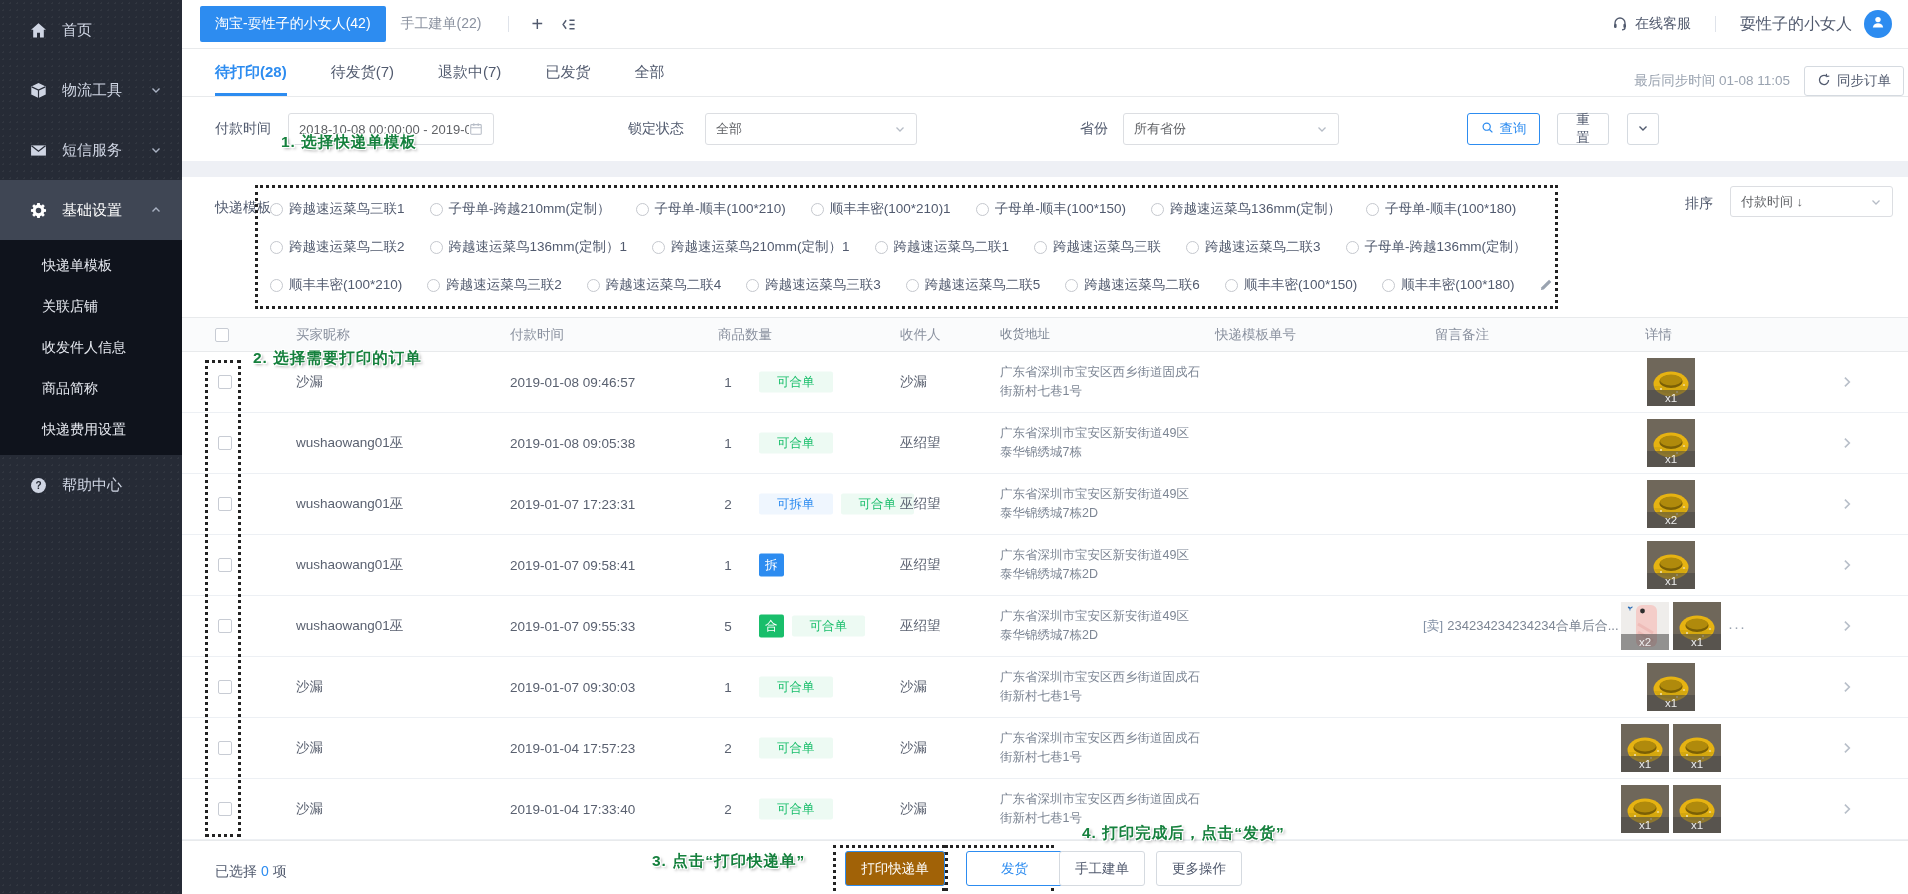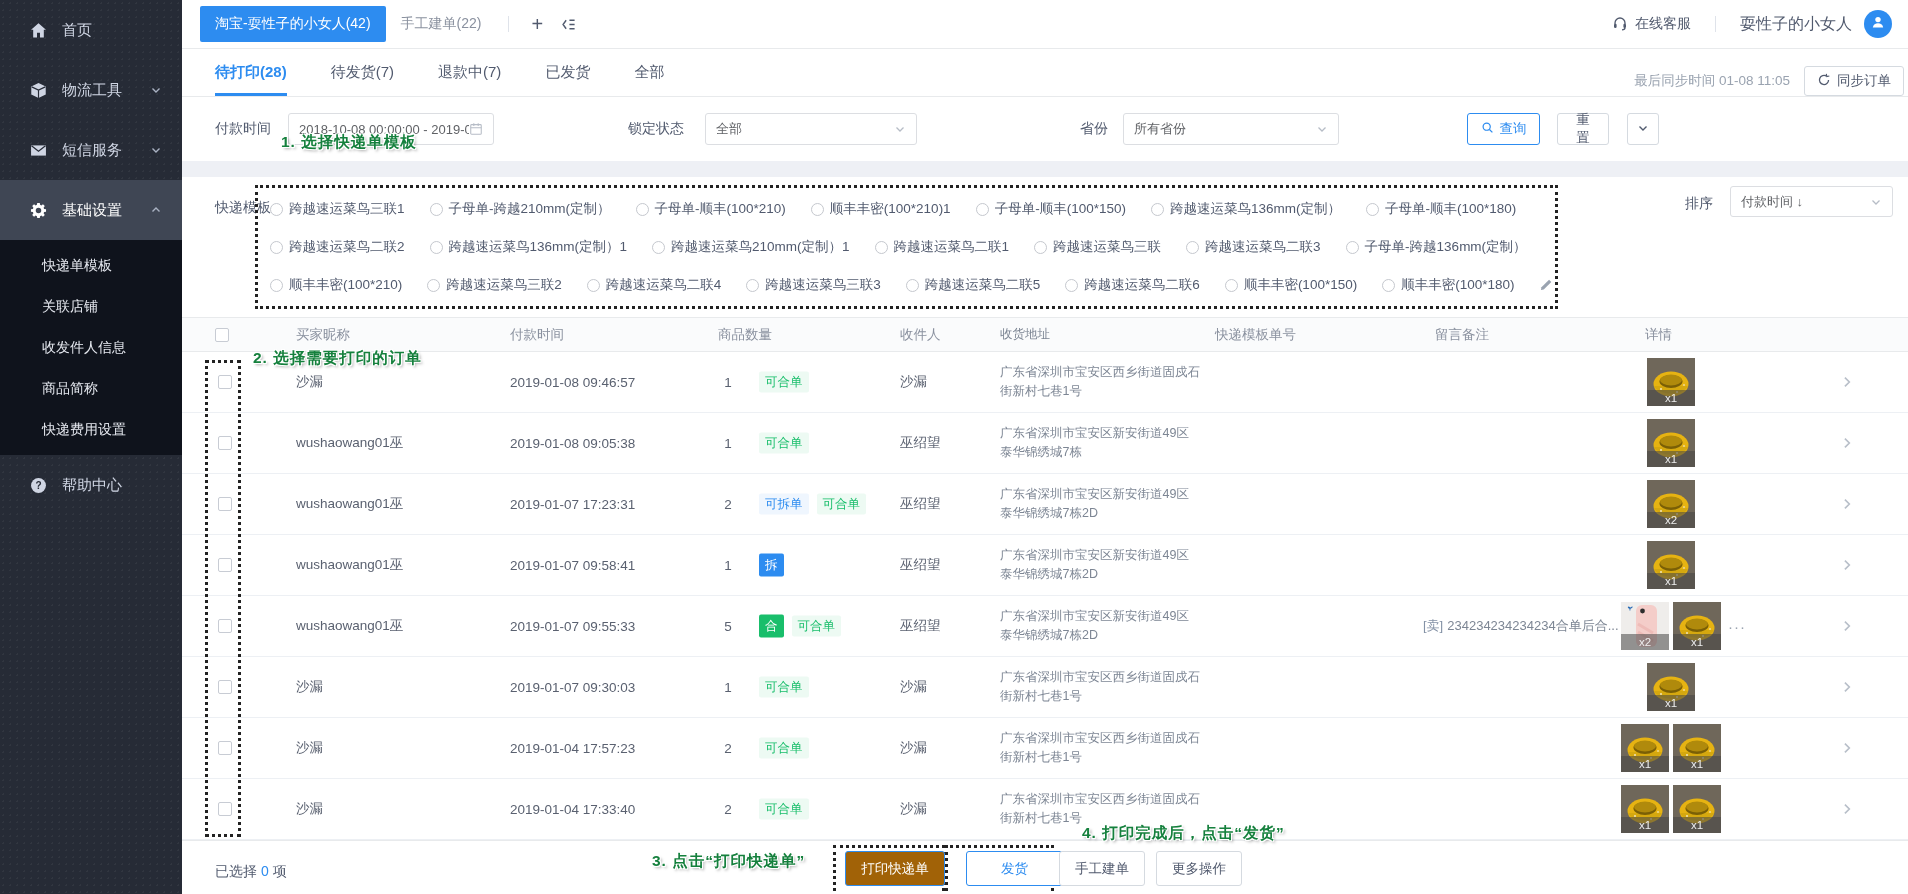--- a/index.html
+++ b/index.html
@@ -80,21 +80,21 @@
   .col-badges { left:577px; display:flex; gap:8px; align-items:center; }
   .col-recv { left:718px; } .col-addr { left:818px; width:200px; white-space:normal;
     font-size:12.5px; color:#7d8694; line-height:1.55; }
   .col-tno { left:1033px; } .col-remark { left:1241px; width:200px; font-size:13px; color:#7d8694;
     overflow:hidden; text-overflow:ellipsis; }
   .col-remark-h { left:1253px; } .col-detail-h { left:1463px; }
   .col-items { left:1436px; width:106px; display:flex; gap:4px; justify-content:center; }
   .col-more { left:1546px; color:#9aa3b0; font-size:15px; letter-spacing:1px; cursor:pointer; }
   .col-chev { left:1658px; color:#b8bfc9; display:inline-flex; cursor:pointer; }
   .tag { font-style:normal; color:#8492a6; margin-right:4px; } .tag:empty { display:none; }
-  .badge { font-size:12.5px; padding:2px 6px; border-radius:2px; }
+  .badge { font-size:12.5px; padding:2px 18px; border-radius:2px; }
   .badge.green { color:#19be6b; background:rgba(25,190,107,.08); }
   .badge.blue { color:#2d8cf0; background:rgba(45,140,240,.08); }
   .badge.green-solid { color:#fff; background:#19be6b; padding:3px 6px; }
   .badge.blue-solid { color:#fff; background:#2d8cf0; padding:3px 6px; }
   .thumb { width:48px; height:48px; position:relative; flex-shrink:0; cursor:pointer; overflow:hidden; }
   .thumb svg { display:block; }
   .cnt { position:absolute; bottom:0; left:0; right:0; height:16px; background:rgba(70,70,70,.55);
     color:#eee; font-size:11.5px; text-align:center; line-height:16px; font-style:normal; }
 
   .footer { height:62px; border-top:1px solid #e8eaec; position:relative; background:#fff; }

